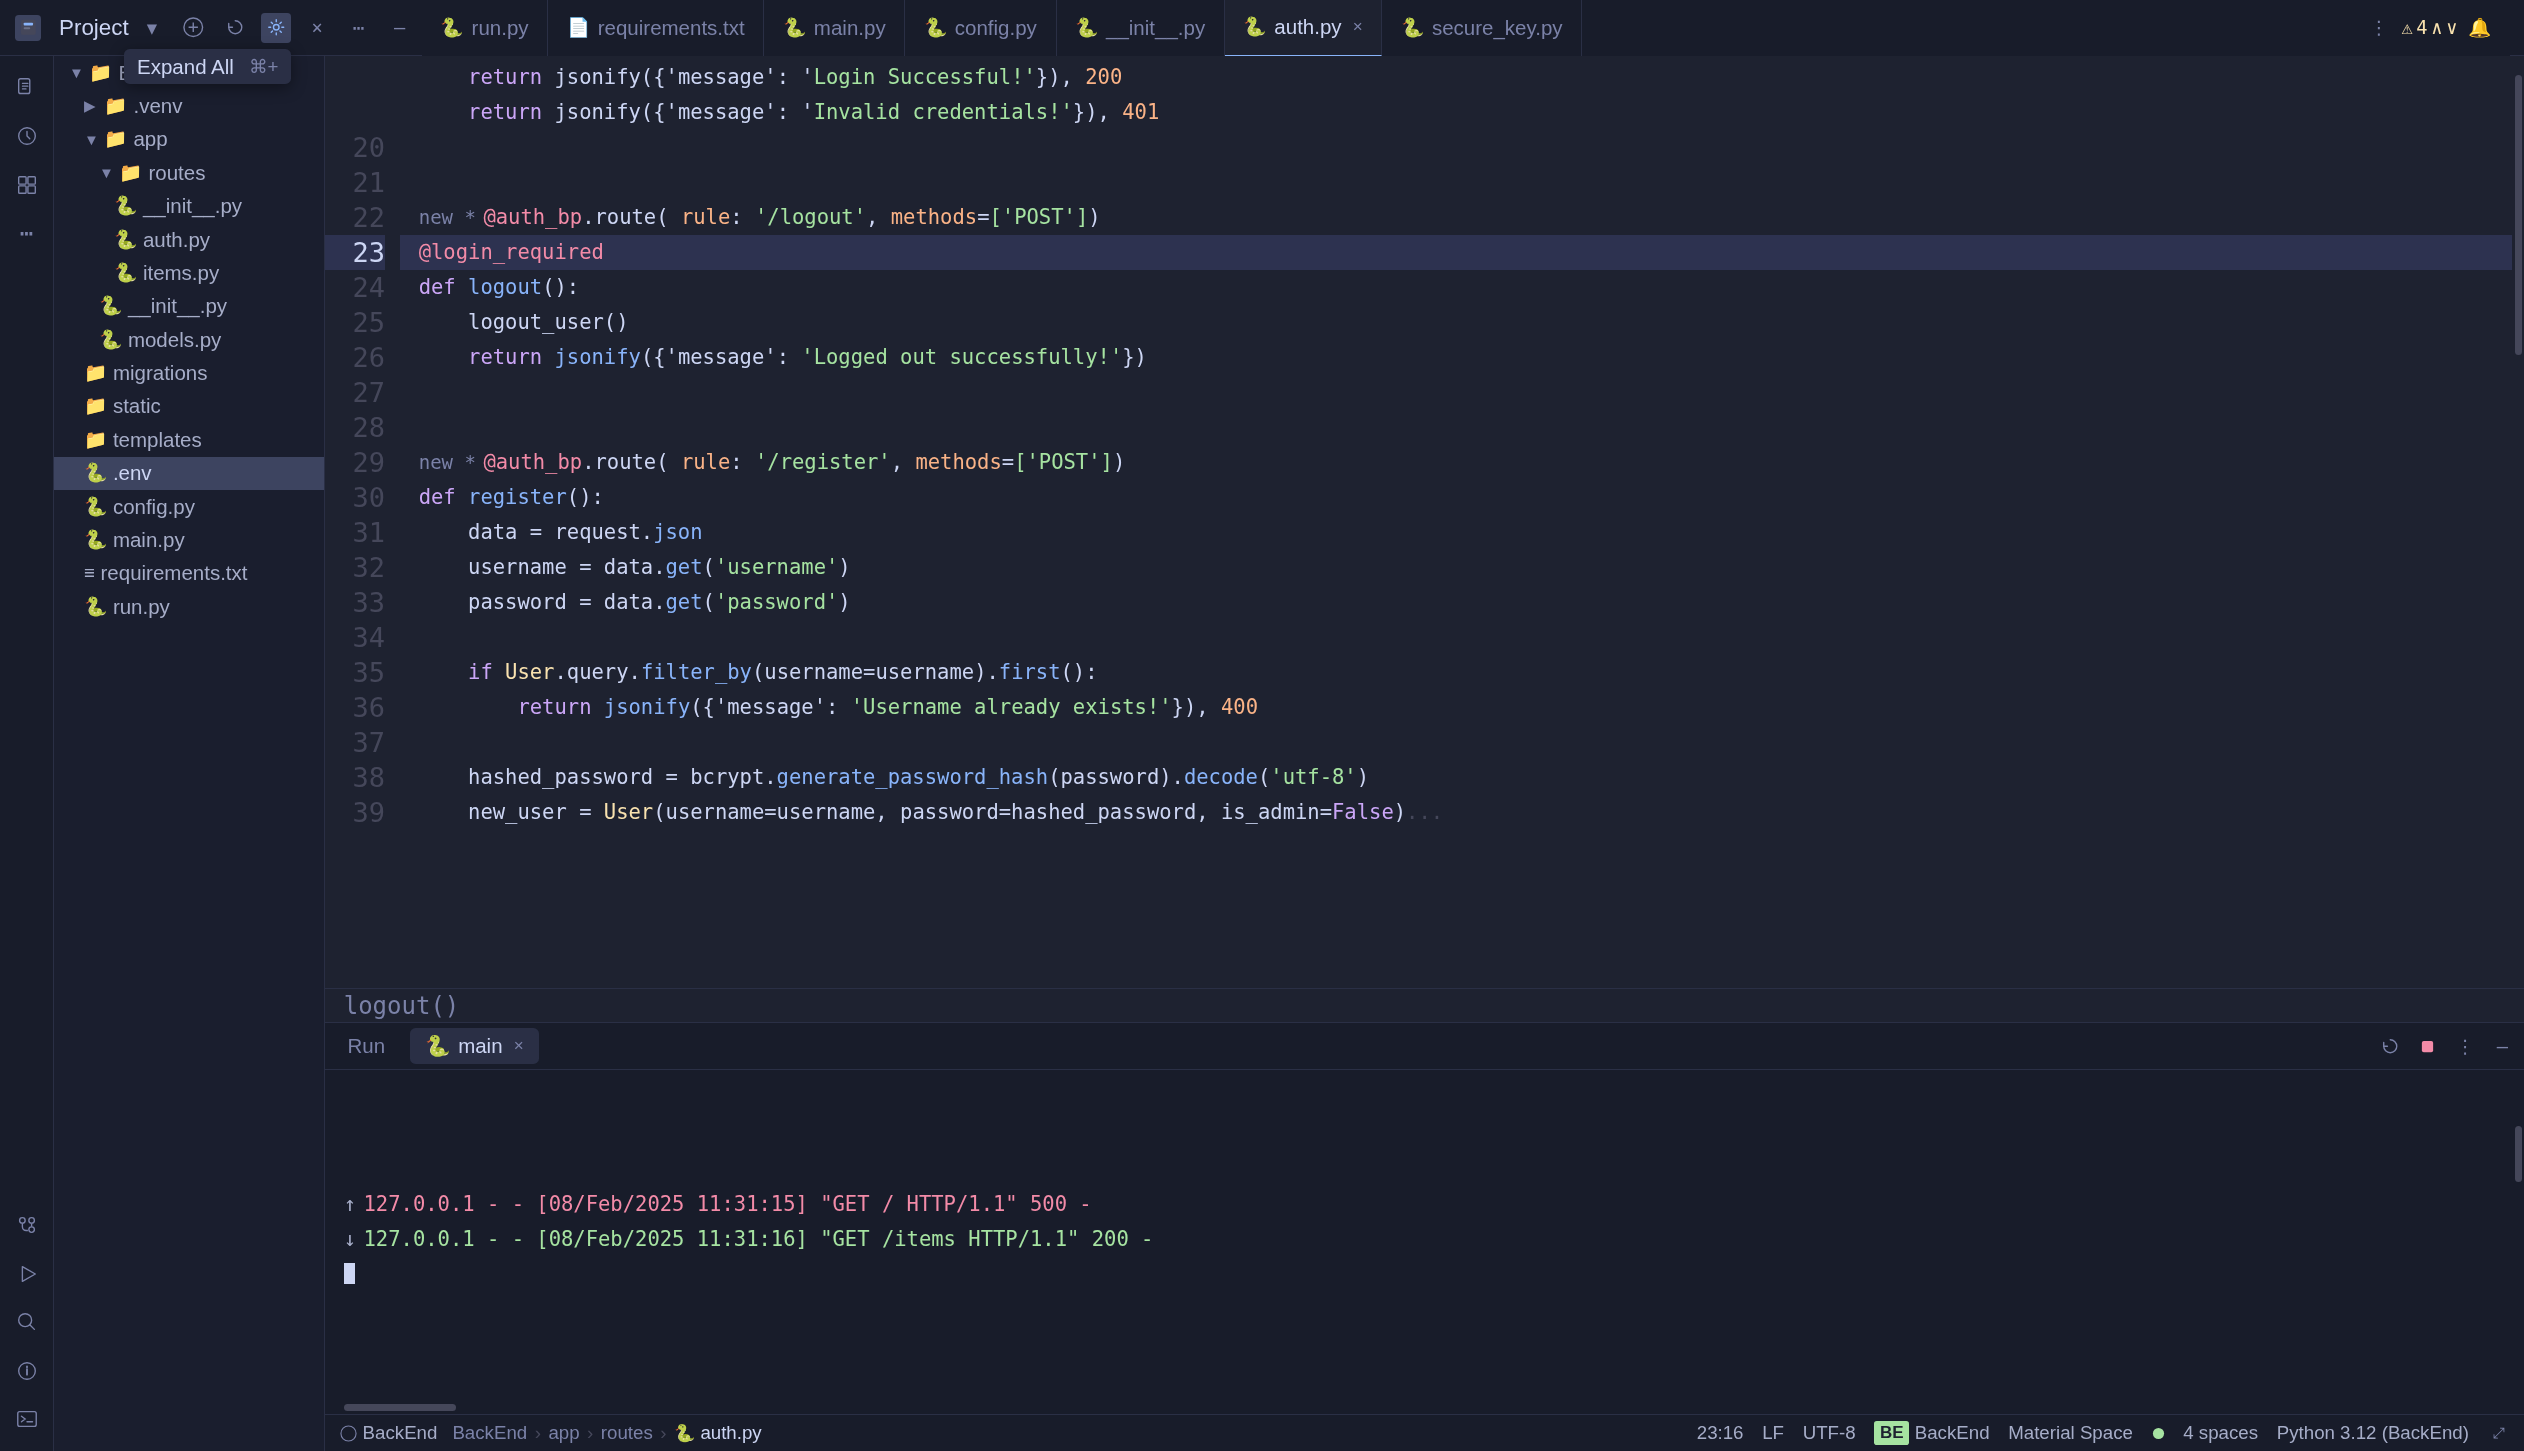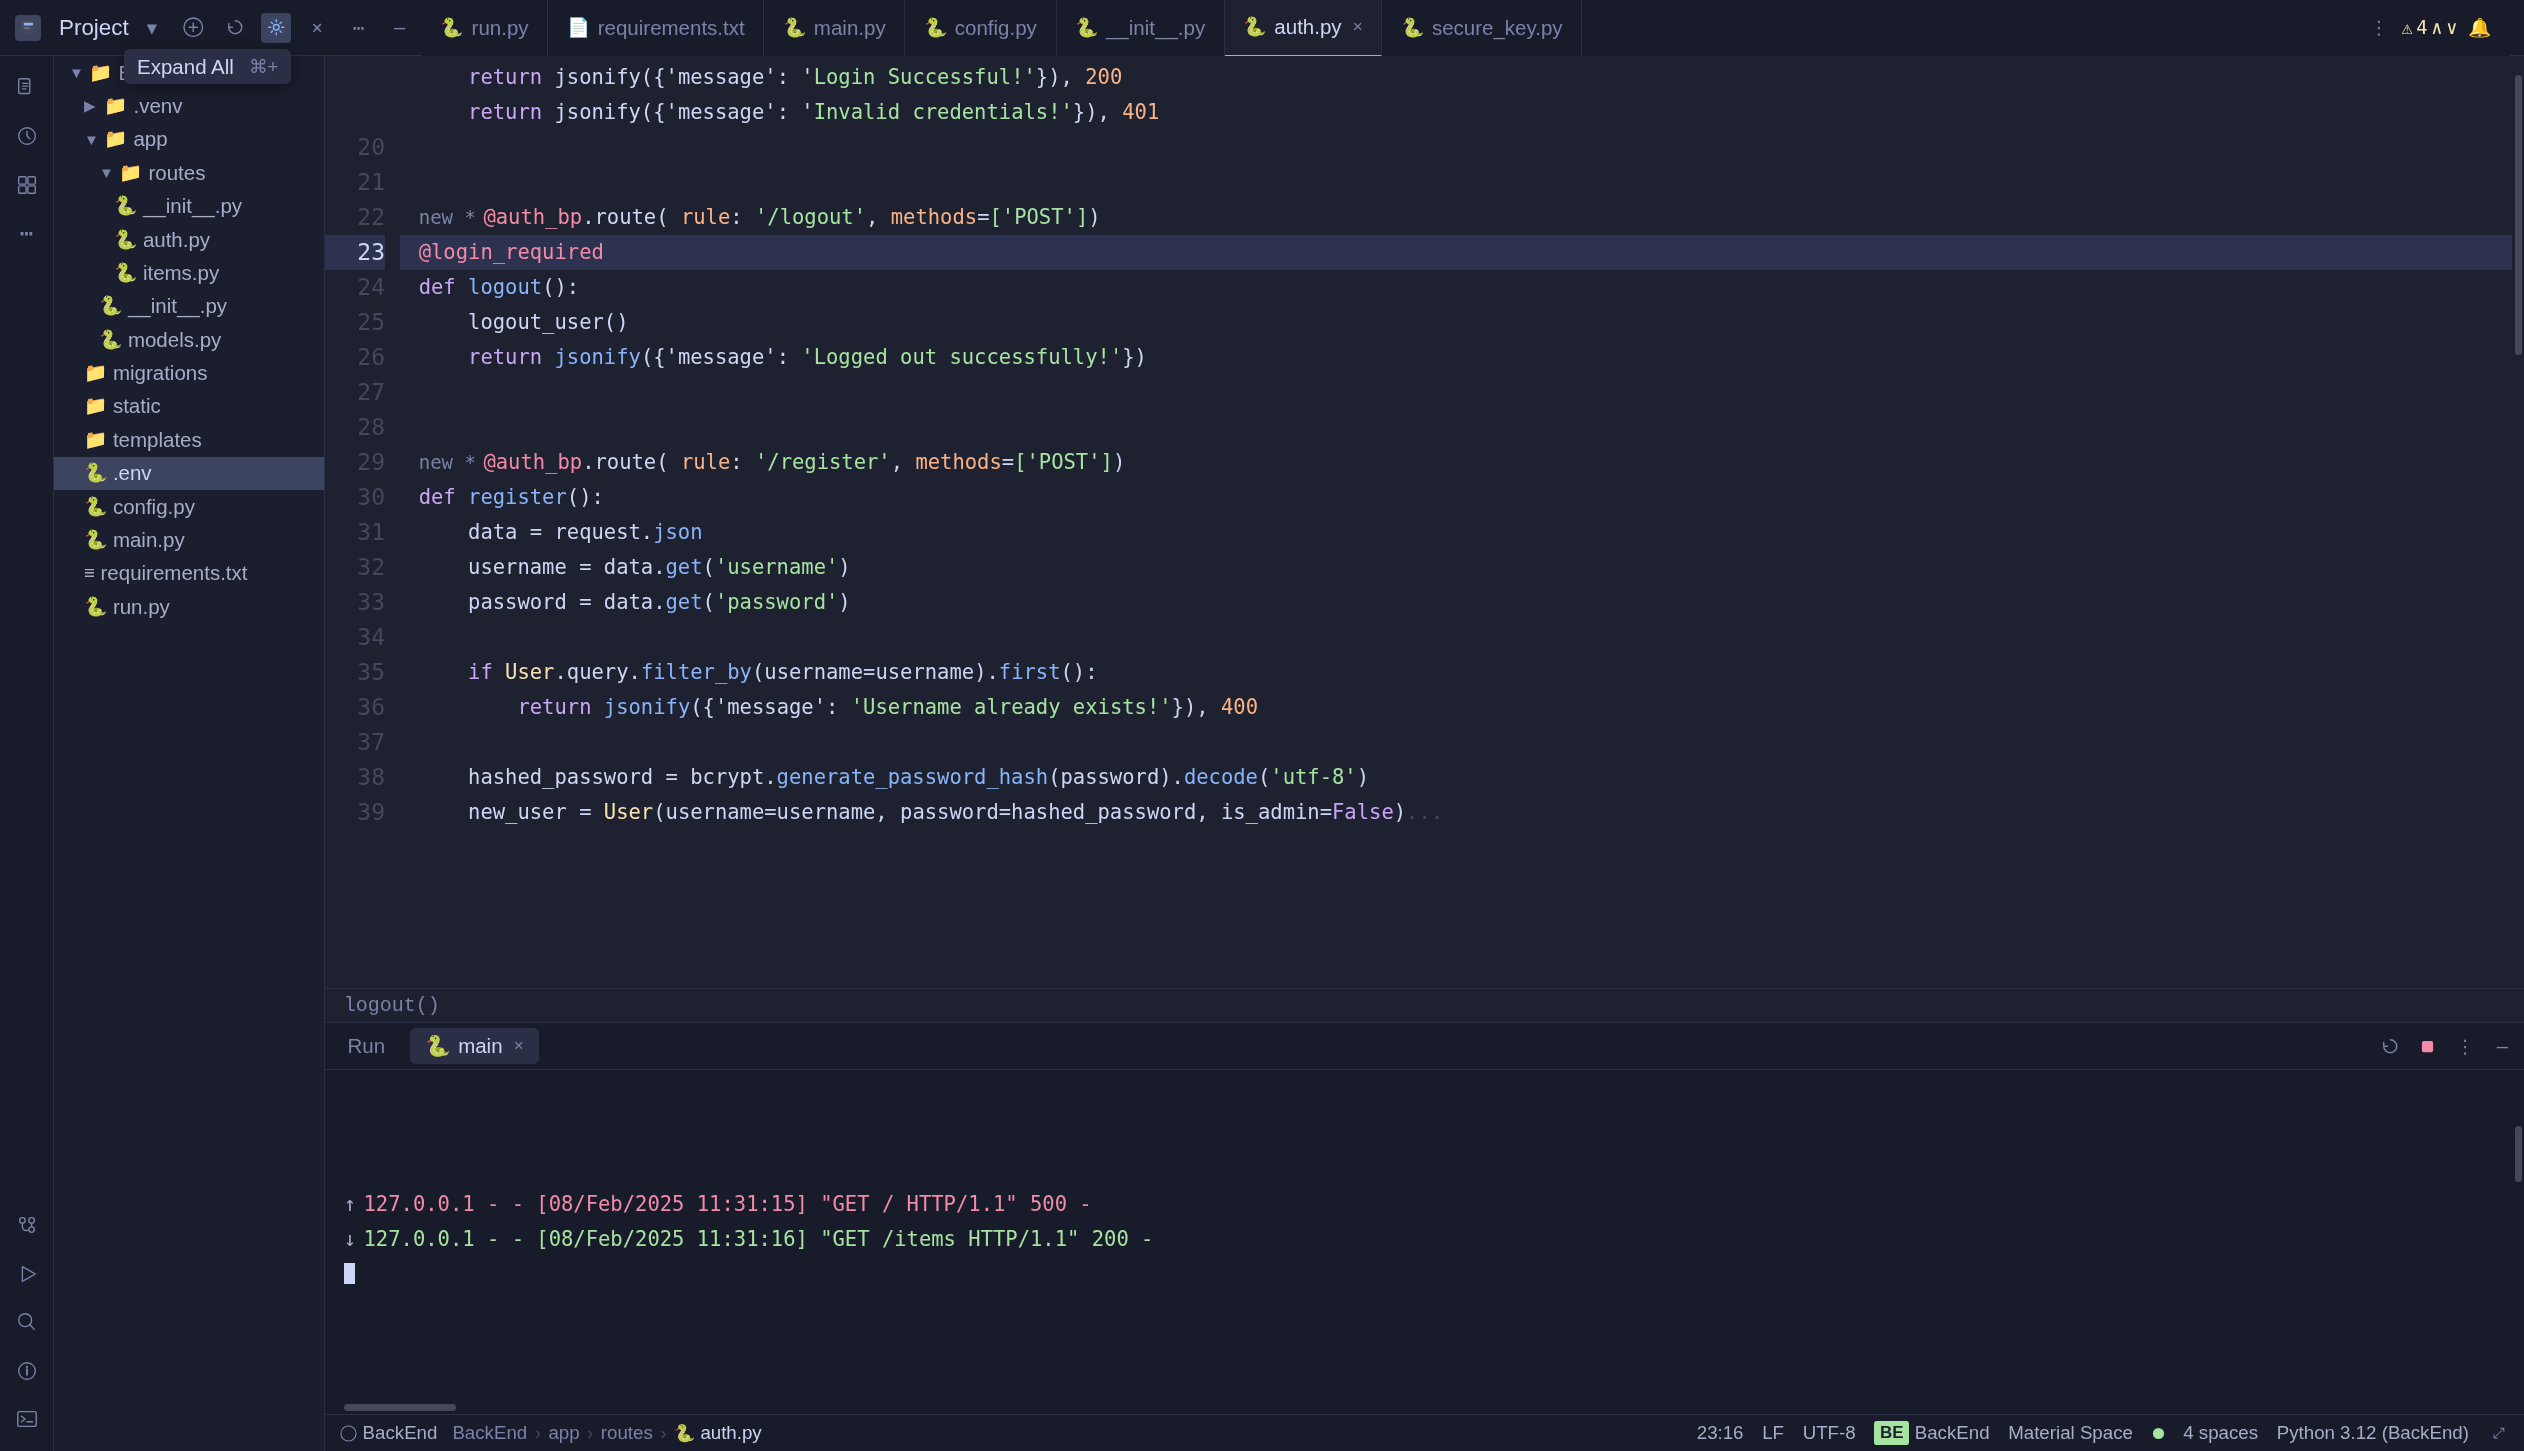--- a/index.html
+++ b/index.html
@@ -225,21 +225,21 @@
       display: flex;
       position: relative;
     }
 
     .line-numbers {
       width: 75px;
       background: #1e2230;
       color: #45475a;
       text-align: right;
       padding: 0 15px 0 0;
-      font-size: 23px;
+      font-size: 27px;
       line-height: 1.6;
       flex-shrink: 0;
       padding-top: 3.7px;
       user-select: none;
     }
 
     .line-number { height: 35px; display: flex; align-items: center; justify-content: flex-end; }
     .line-number.active { color: #cdd6f4; background: #2d3250; }
 
     .code-content {
@@ -784,21 +784,21 @@
             <span class="plain">    new_user = </span><span class="cls">User</span><span class="plain">(username=username, password=hashed_password, is_admin=</span><span class="kw">False</span><span class="plain">)</span><span style="color:#45475a;">...</span>
           </div>
         </div>
 
         <div class="scrollbar-track">
           <div class="scrollbar-thumb"></div>
         </div>
       </div>
 
       <div style="background:#1e2230;height:34px;display:flex;align-items:center;padding:0 18.7px;border-top:0.9px solid #2a2f45;">
-        <span style="color:#7b82a8;font-size:20px;font-family:Liberation Mono, monospace;">logout()</span>
+        <span style="color:#7b82a8;font-size:24px;">logout()</span>
       </div>
 
       <div class="bottom-panel">
         <div class="bottom-tabs">
           <div class="bottom-tab">
             <span>Run</span>
           </div>
           <div class="bottom-tab active">
             <span class="file-icon">🐍</span>
             <span>main</span>

